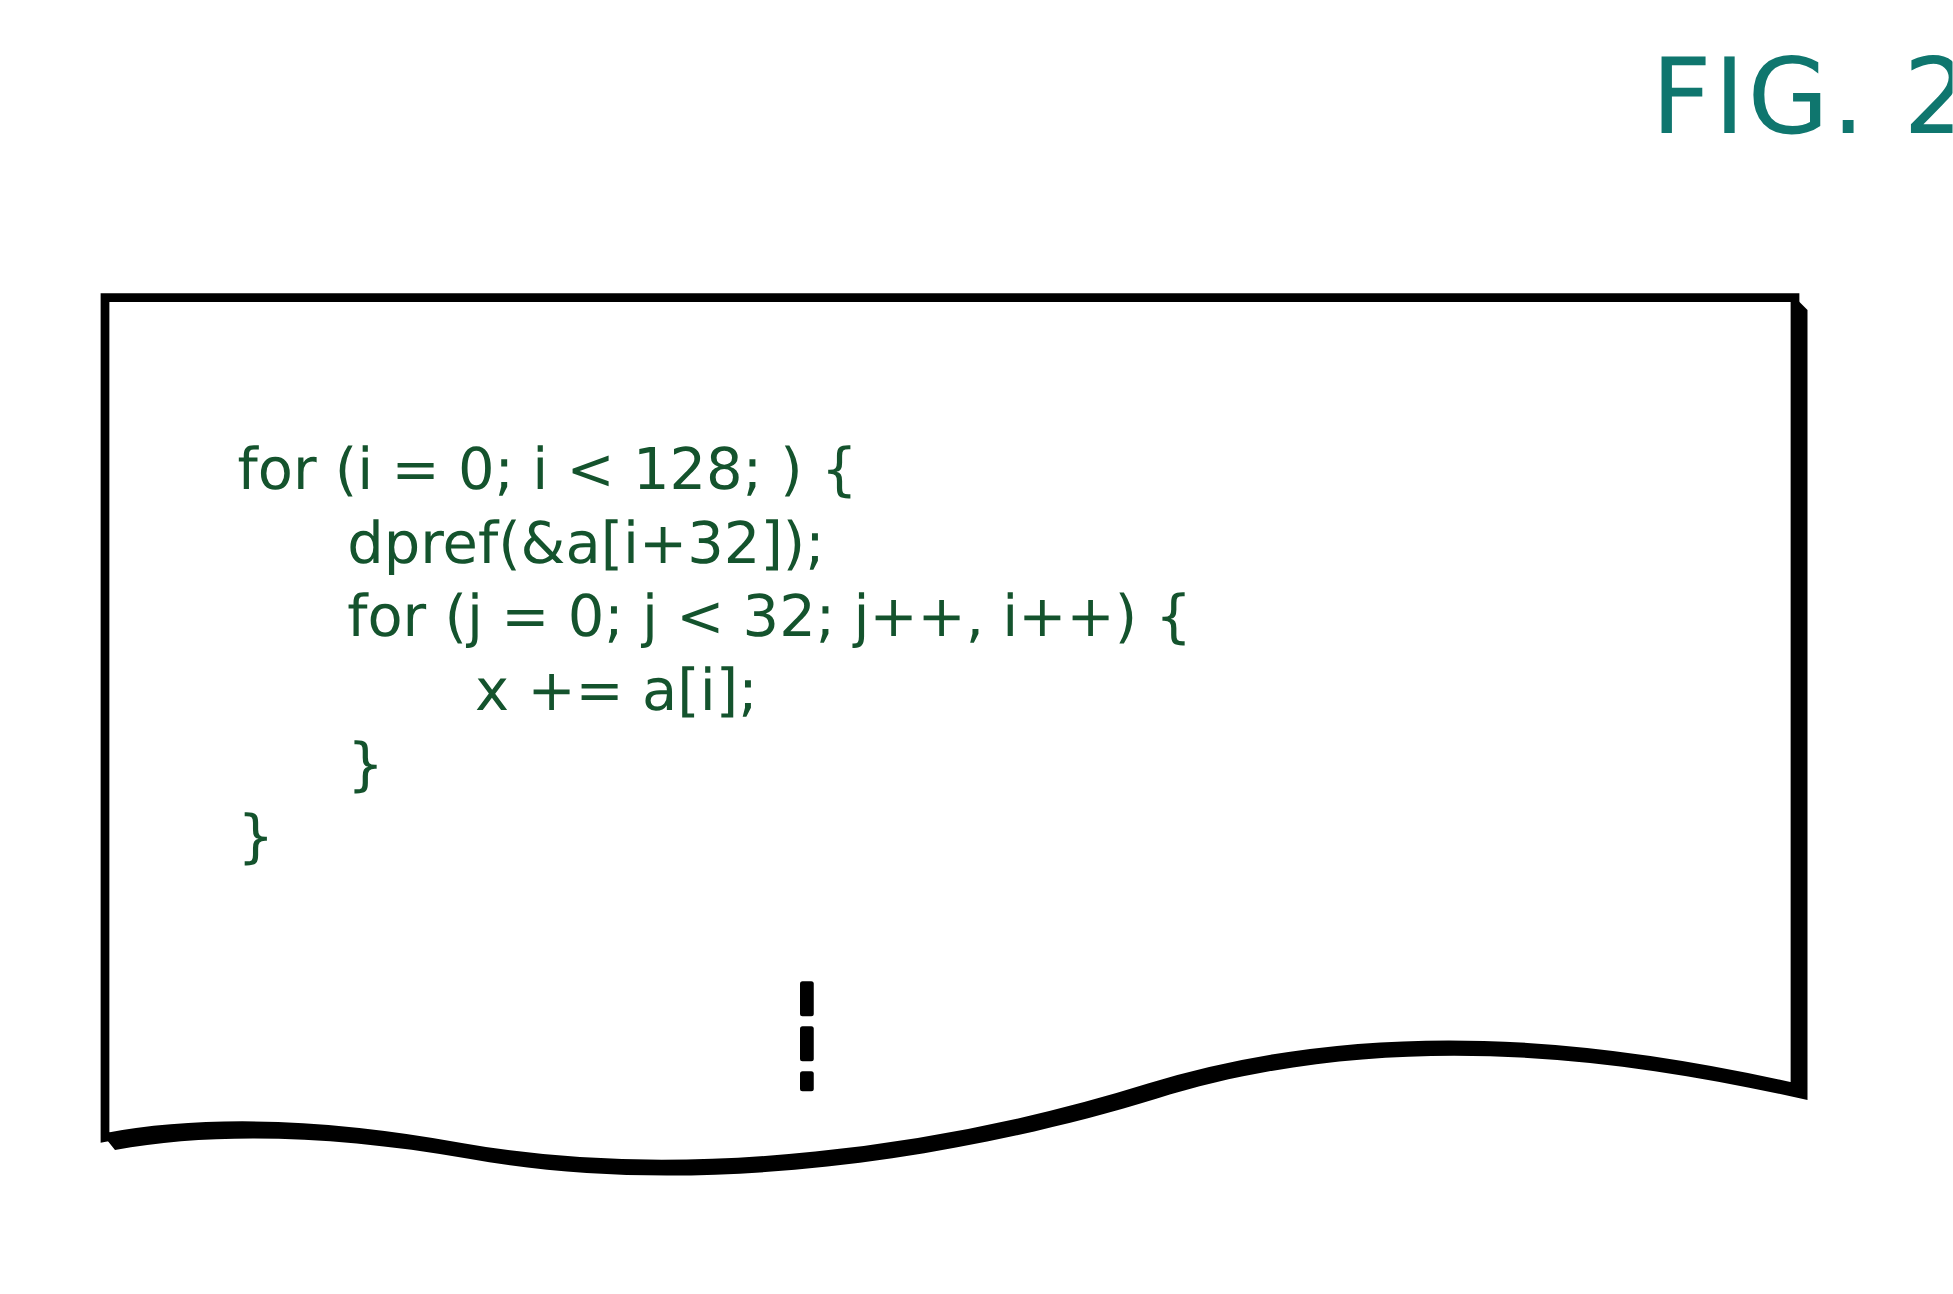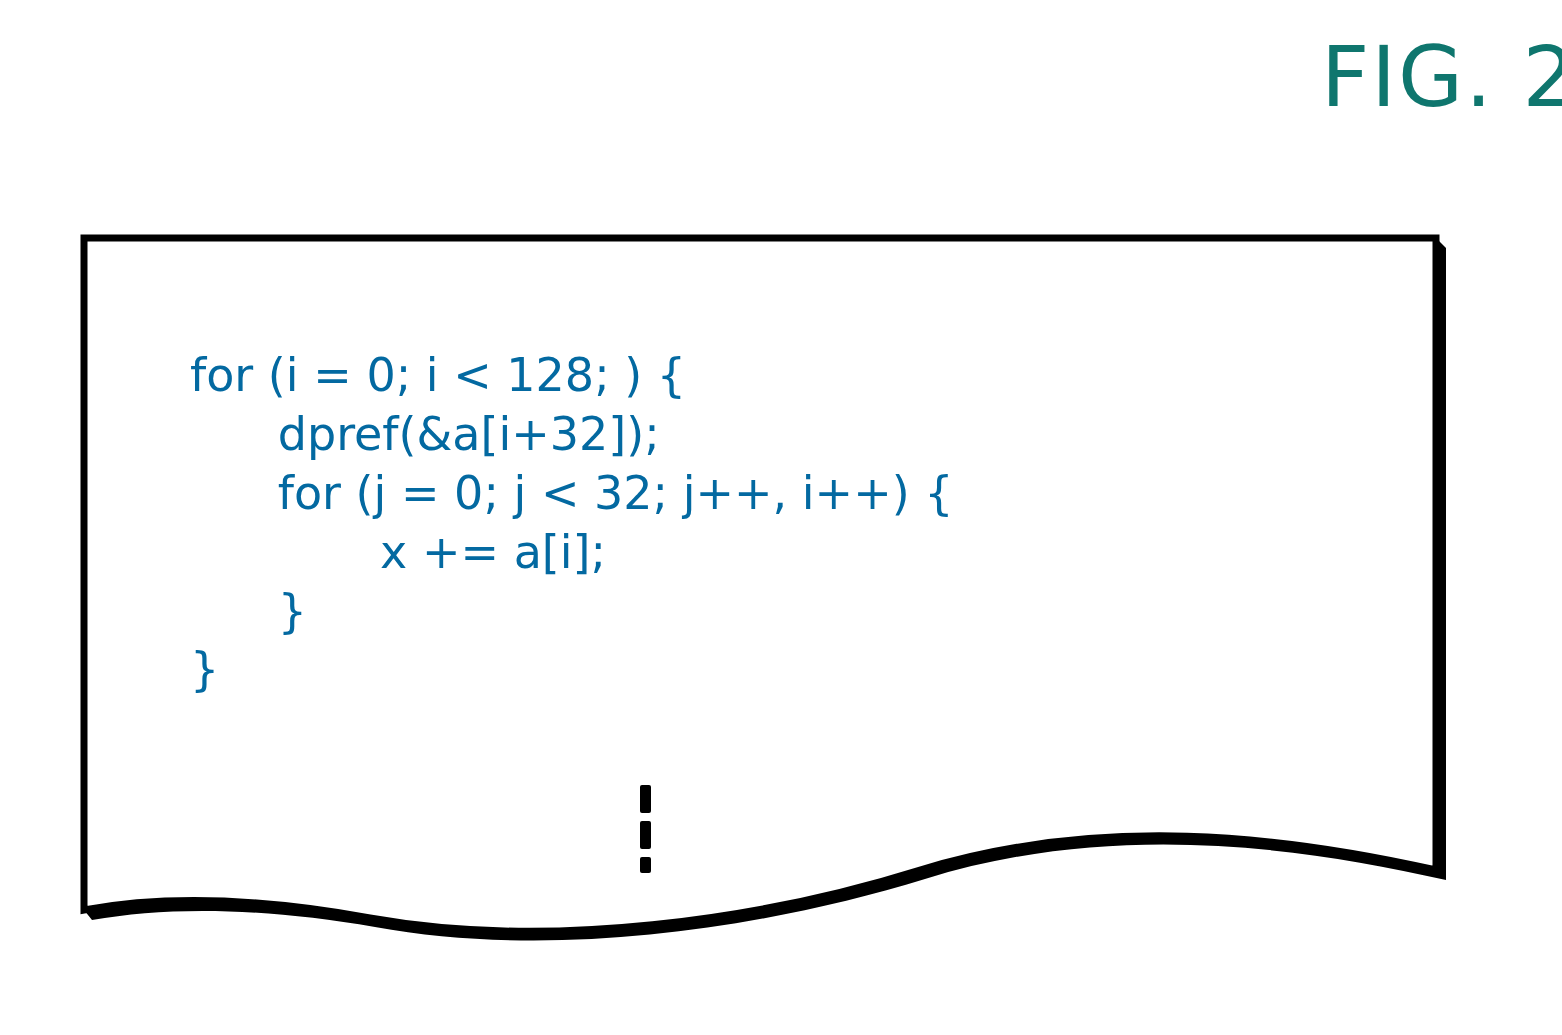--- a/index.html
+++ b/index.html
@@ -42,21 +42,21 @@
     height: 100%;
   }
 
   .code {
     position: absolute;
     left: 120px;
     top: 70px;
     font-family: Verdana, "DejaVu Sans", Geneva, sans-serif;
     font-size: 46px;
     line-height: 1.28;
-    color: #0369a1;
+    color: #14532d;
     white-space: pre;
     font-weight: 500;
   }
 
   .vellipsis {
     position: absolute;
     left: 560px;
     top: 555px;
     width: 30px;
   }

